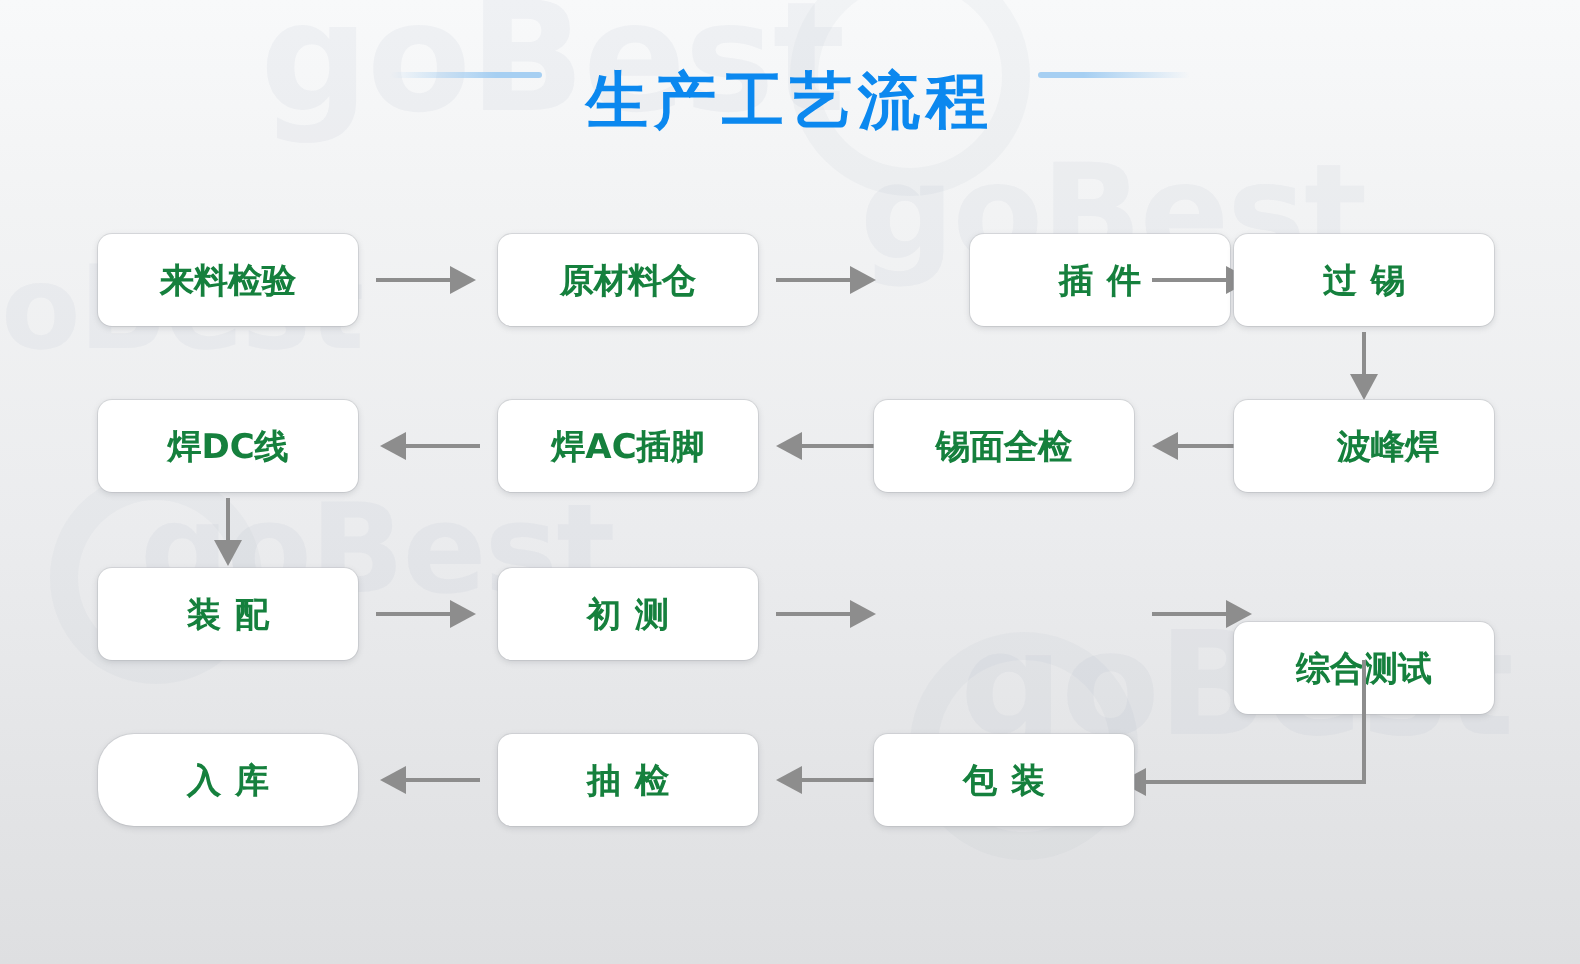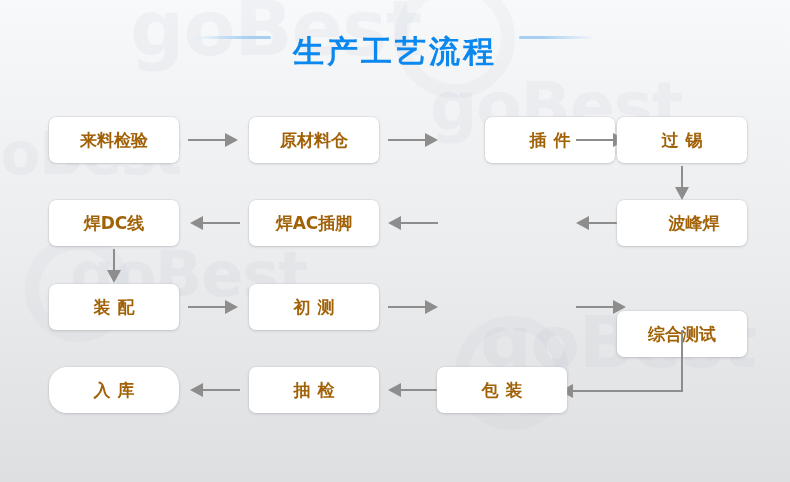--- a/index.html
+++ b/index.html
@@ -86,21 +86,21 @@
     box-shadow: 0 1px 3px rgba(90, 95, 105, 0.22), 0 0 0 0.5px rgba(200,202,206,0.55);
     display: flex;
     align-items: center;
     justify-content: center;
     box-sizing: border-box;
   }
   .box-label {
     font-family: "DejaVu Sans", "Liberation Sans", sans-serif;
     font-size: 17px;
     font-weight: bold;
-    color: #a16207;
+    color: #15803d;
     white-space: nowrap;
   }
   .box-label.spaced { letter-spacing: 7px; text-indent: 7px; }
 
   
   .arrow-h {
     position: absolute;
     height: 16px;
     display: flex;
     align-items: center;
@@ -219,20 +219,23 @@
     <div class="head"></div>
       <div class="shaft"></div>
   </div>
   <div class="box" style="left:249px; top:200px;">
     <span class="box-label">焊AC插脚</span>
   </div>
   <div class="arrow-h left" style="left:388px; top:215px; width:50px;">
     <div class="head"></div>
       <div class="shaft"></div>
   </div>
+  <div class="box" style="left:437px; top:200px;">
+    <span class="box-label">锡面全检</span>
+  </div>
   <div class="arrow-h left" style="left:576px; top:215px; width:50px;">
     <div class="head"></div>
       <div class="shaft"></div>
   </div>
   <div class="box" style="left:617px; top:200px;padding-left:24px;">
     <span class="box-label">波峰焊</span>
   </div>
 
   <div class="arrow-v" style="left:106px; top:249px; height:34px;">
     <div class="shaft"></div>

